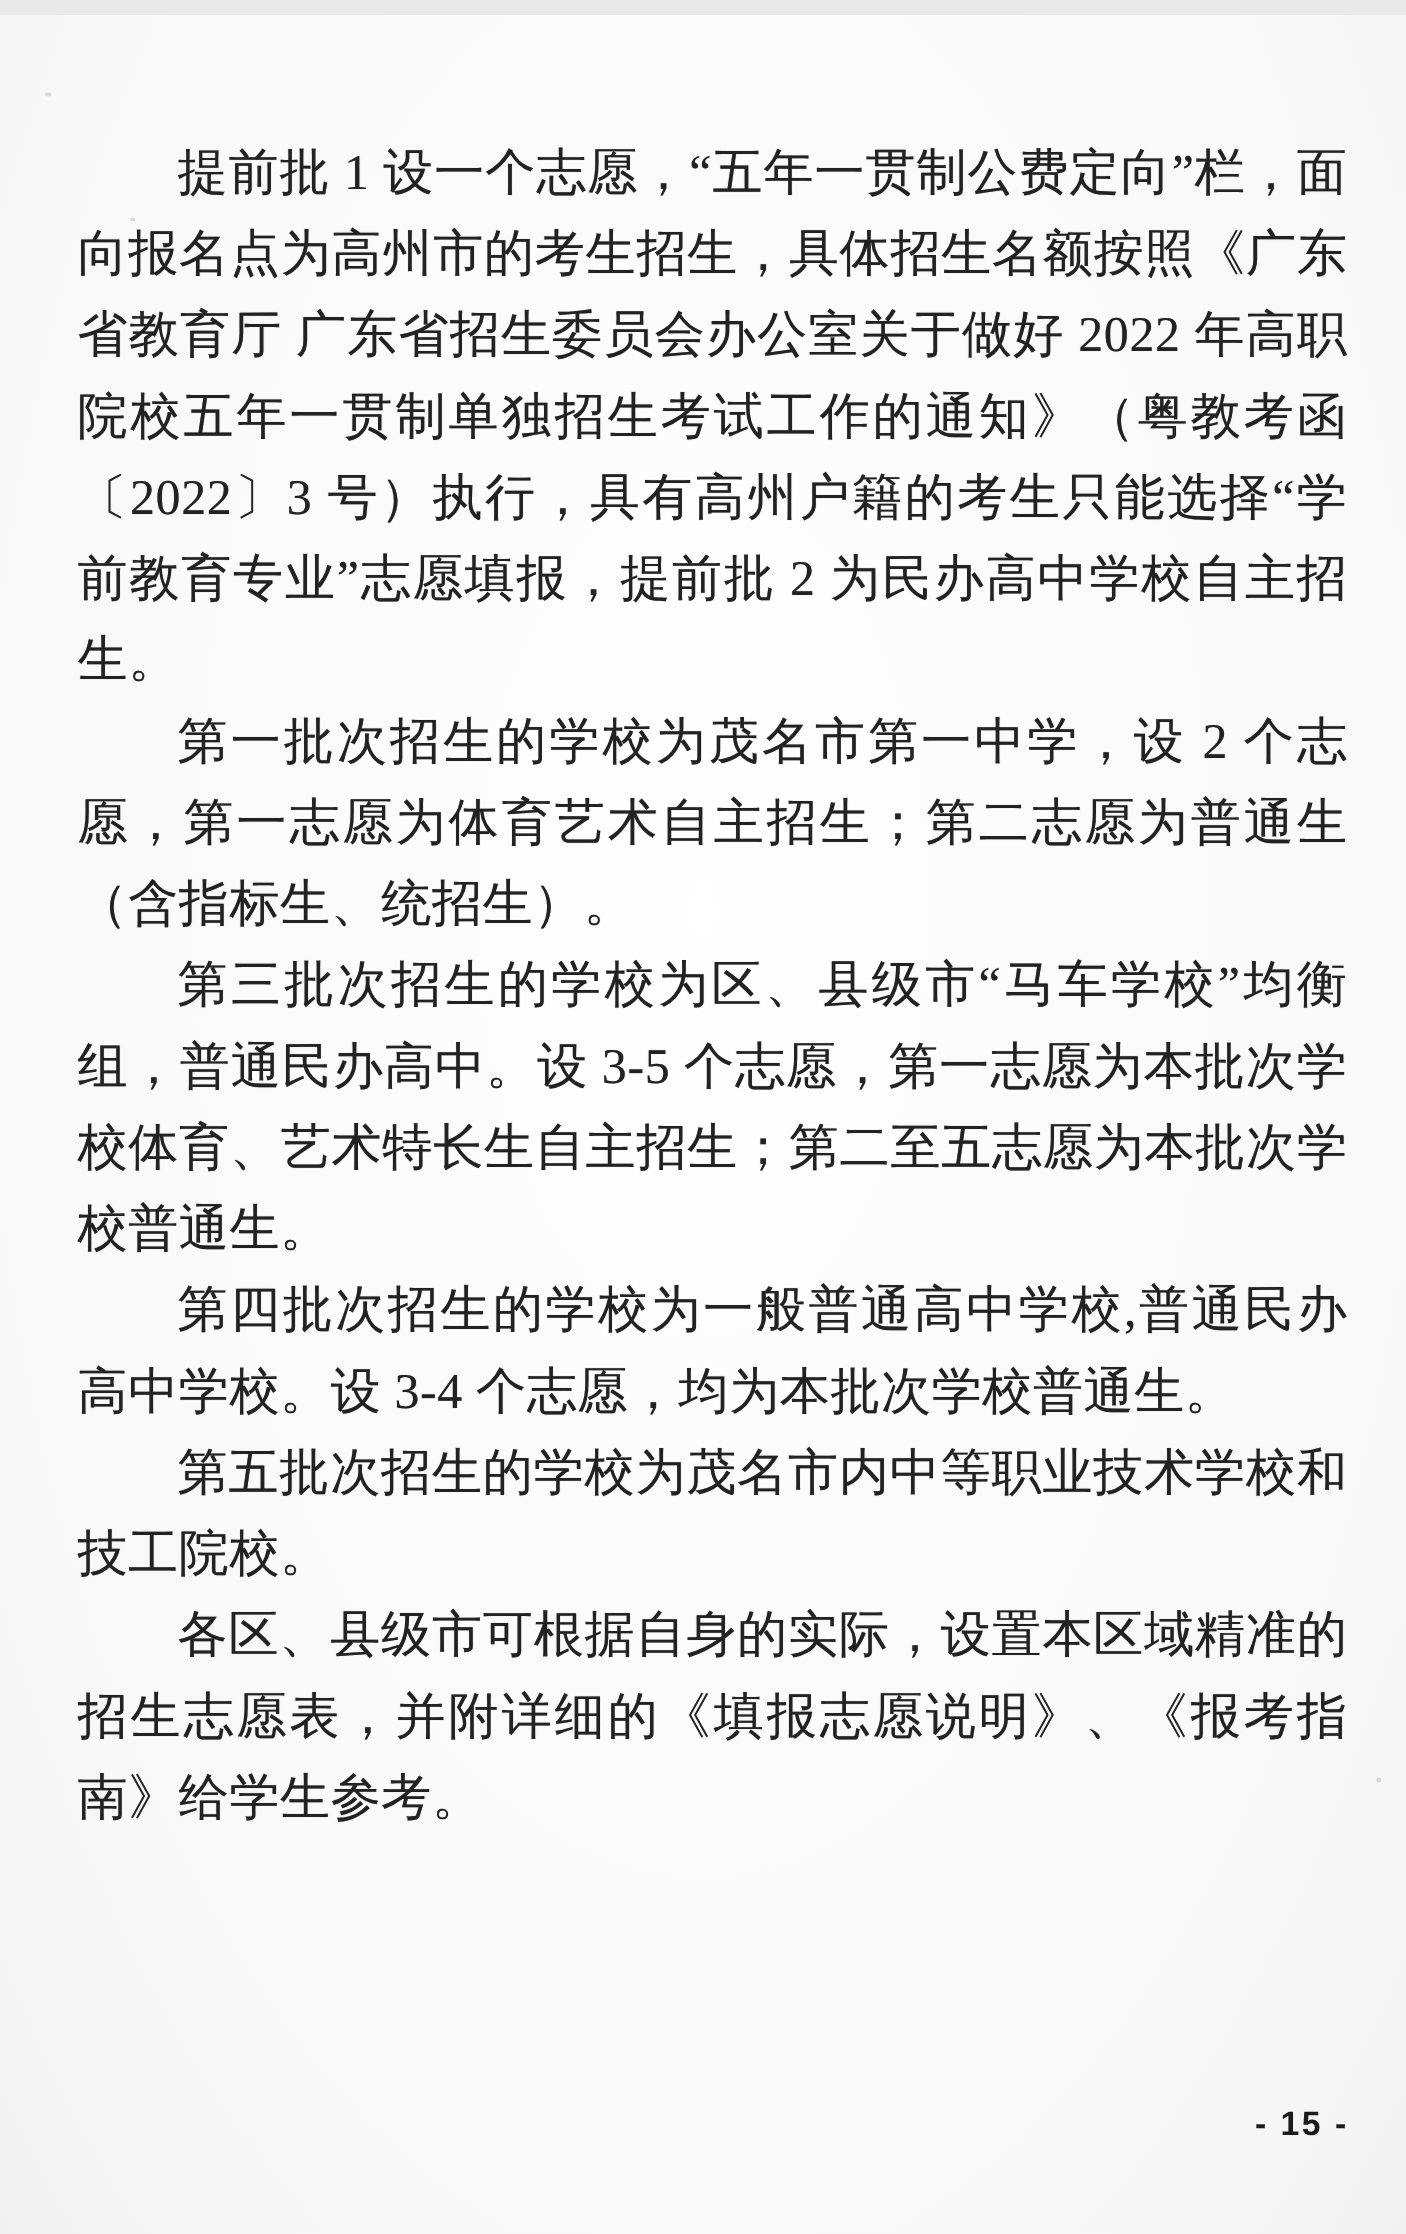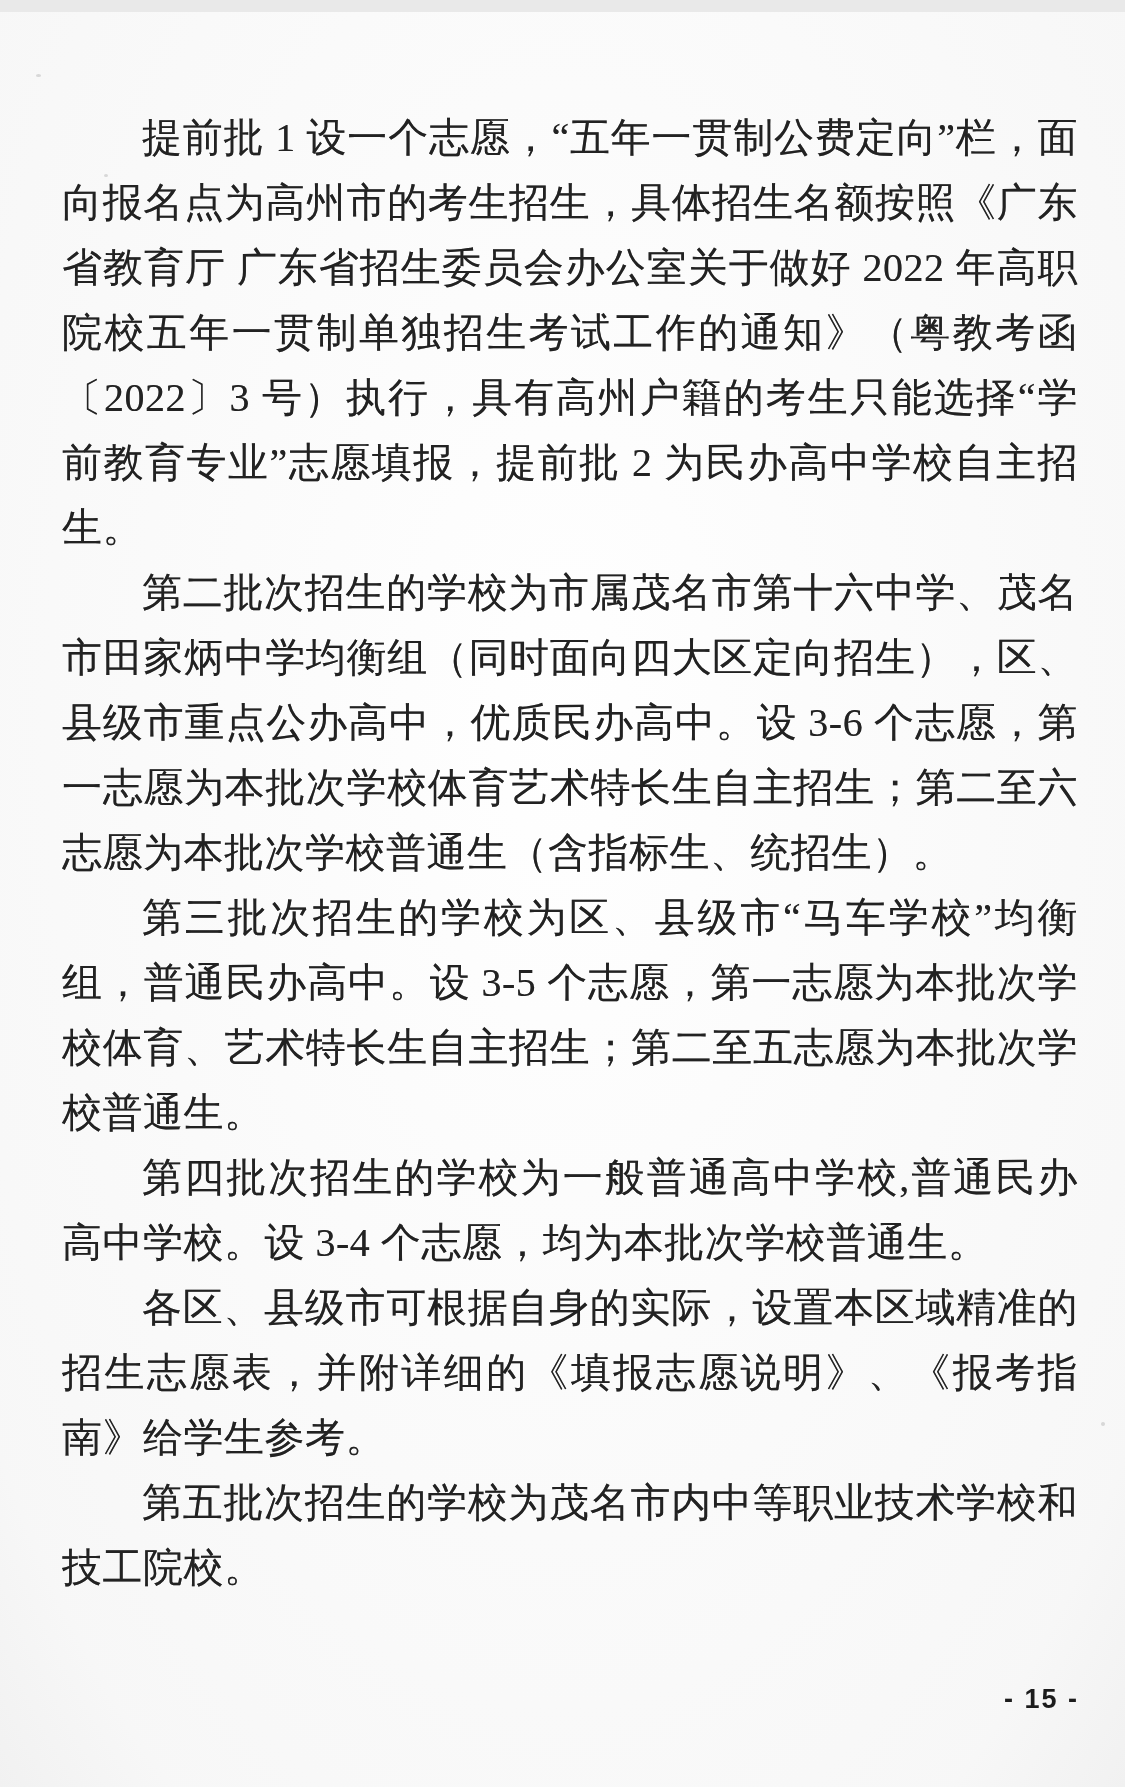--- a/index.html
+++ b/index.html
@@ -59,21 +59,21 @@
 </head>
 <body>
 
 <div class="page">
   <div class="speckle s1"></div>
   <div class="speckle s2"></div>
   <div class="speckle s3"></div>
 
   <div class="text-block">
     <p>提前批 1 设一个志愿，“五年一贯制公费定向”栏，面向报名点为高州市的考生招生，具体招生名额按照《广东省教育厅 广东省招生委员会办公室关于做好 2022 年高职院校五年一贯制单独招生考试工作的通知》（粤教考函〔2022〕3 号）执行，具有高州户籍的考生只能选择“学前教育专业”志愿填报，提前批 2 为民办高中学校自主招生。</p>
-    <p>第二批次招生的学校为市属茂名市第十六中学、茂名市田家炳中学均衡组（同时面向四大区定向招生），区、县级市重点公办高中，优质民办高中。设 3-6 个志愿，第一志愿为本批次学校体育艺术特长生自主招生；第二至六志愿为本批次学校普通生（含指标生、统招生）。</p>
+    <p>第一批次招生的学校为茂名市第一中学，设 2 个志愿，第一志愿为体育艺术自主招生；第二志愿为普通生（含指标生、统招生）。</p>
     <p>第三批次招生的学校为区、县级市“马车学校”均衡组，普通民办高中。设 3-5 个志愿，第一志愿为本批次学校体育、艺术特长生自主招生；第二至五志愿为本批次学校普通生。</p>
     <p>第四批次招生的学校为一般普通高中学校,普通民办高中学校。设 3-4 个志愿，均为本批次学校普通生。</p>
+    <p>第五批次招生的学校为茂名市内中等职业技术学校和技工院校。</p>
     <p>各区、县级市可根据自身的实际，设置本区域精准的招生志愿表，并附详细的《填报志愿说明》、《报考指南》给学生参考。</p>
-    <p>第五批次招生的学校为茂名市内中等职业技术学校和技工院校。</p>
   </div>
 
   <div class="page-number">- 15 -</div>
 </div>
 
 </body></html>

